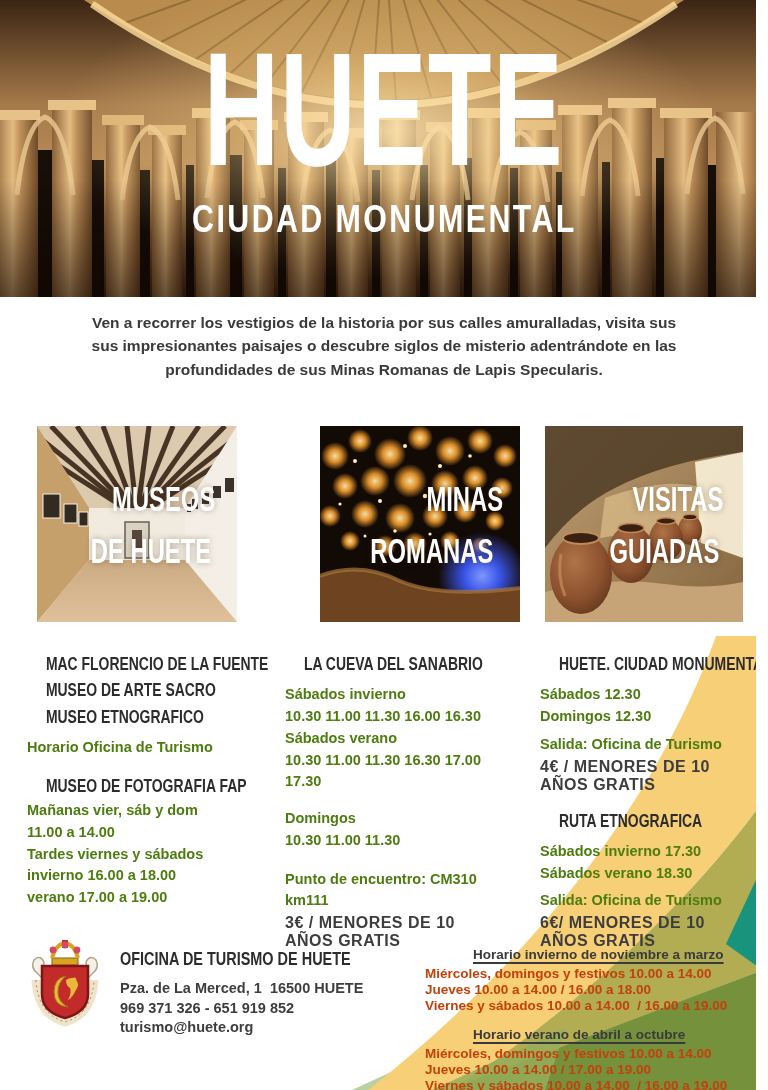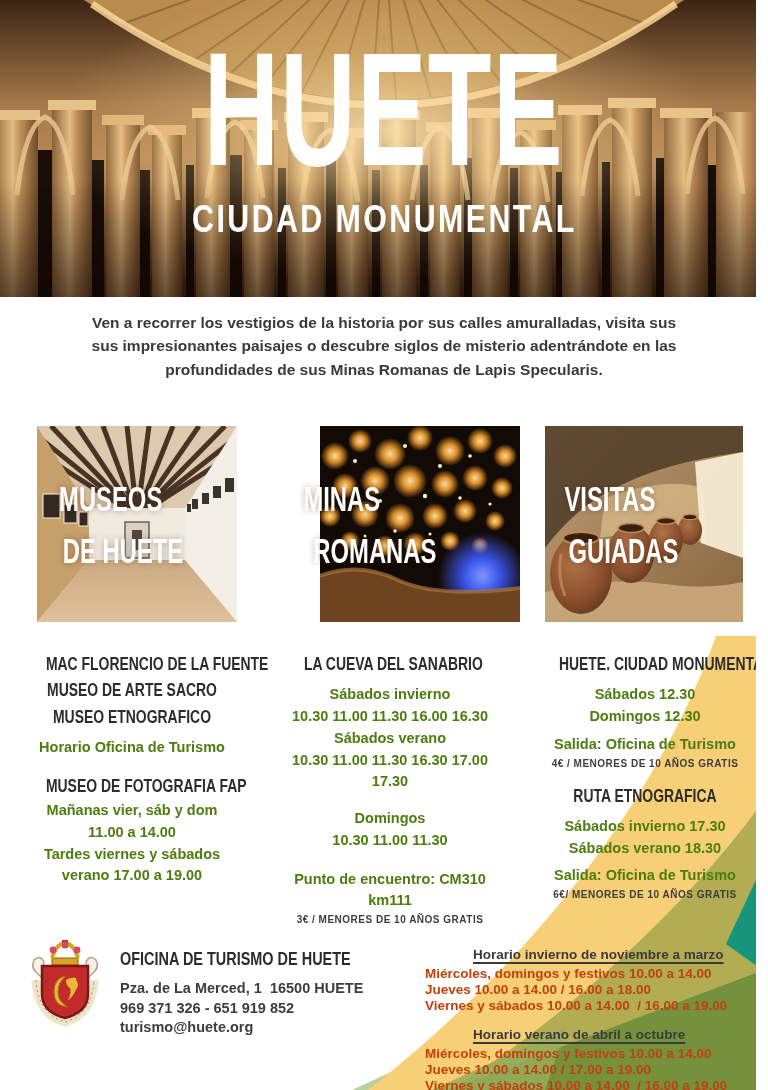--- a/index.html
+++ b/index.html
@@ -15,31 +15,31 @@
               transform:scale(0.80,1.02);white-space:nowrap;}
   
   #intro{position:absolute;top:311px;left:34px;width:700px;text-align:center;z-index:2;}
   .intro-line{font-size:15.5px;font-weight:700;color:#3a3a3a;line-height:1.5;}
   
   .card{position:absolute;top:426px;width:200px;height:196px;overflow:hidden;z-index:2;}
   #card-museos{left:37px;}
   #card-minas{left:287px;}
   #card-visitas{left:545px;width:198px;}
   .card svg{display:block;}
-  .card-caption{position:absolute;inset:0;display:flex;flex-direction:column;align-items:flex-start;justify-content:center;gap:18px;}
+  .card-caption{position:absolute;inset:0;display:flex;flex-direction:column;align-items:flex-end;justify-content:center;gap:18px;}
   .cap{font-size:34px;font-weight:700;color:#ffffff;line-height:1;white-space:nowrap;
        transform:scale(0.70,1.05);text-shadow:0 0 7px rgba(60,30,5,.35);}
   
-  .col{position:absolute;top:652px;width:210px;text-align:center;z-index:2;}
+  .col{position:absolute;top:652px;width:210px;z-index:2;}
   #col-museos{left:27px;}
   #col-minas{left:285px;}
   #col-visitas{left:540px;}
   .h{font-size:17px;font-weight:700;color:#2c2c2c;line-height:1.55;white-space:nowrap;transform:scale(0.82,1.05);}
   .b{font-size:14.5px;font-weight:700;color:#4d7c0f;line-height:1.5;}
-  .s{font-size:10px;font-weight:700;color:#3d3d3d;letter-spacing:.5px;margin-top:2px;}
+  .s{font-size:16px;font-weight:700;color:#3d3d3d;letter-spacing:.5px;margin-top:2px;}
   .gap{margin-top:15px;}
   .gap-sm{margin-top:6px;}
   .gap-lg{margin-top:17px;}
   
   #deco{position:absolute;top:630px;left:0;z-index:1;pointer-events:none;}
   
   #footer-left{position:absolute;top:938px;left:28px;display:flex;gap:18px;z-index:3;}
   .office{padding-top:12px;}
   .office-name{font-size:17px;font-weight:700;color:#2c2c2c;white-space:nowrap;
                transform:scale(0.85,1.05);transform-origin:left center;margin-bottom:9px;}
@@ -346,20 +346,21 @@
 
   <section class="col" id="col-museos">
       <div class="h">MAC FLORENCIO DE LA FUENTE</div>
       <div class="h">MUSEO DE ARTE SACRO</div>
       <div class="h">MUSEO ETNOGRAFICO</div>
       <div class="b gap-sm">Horario Oficina de Turismo</div>
       <div class="h gap">MUSEO DE FOTOGRAFIA FAP</div>
       <div class="b">Mañanas vier, sáb y dom</div>
       <div class="b">11.00 a 14.00</div>
       <div class="b">Tardes viernes y sábados</div>
+      <div class="b">invierno 16.00 a 18.00</div>
       <div class="b">verano 17.00 a 19.00</div>
     </section>
   <section class="col" id="col-minas">
       <div class="h">LA CUEVA DEL SANABRIO</div>
       <div class="b gap-sm">Sábados invierno</div>
       <div class="b">10.30 11.00 11.30 16.00 16.30</div>
       <div class="b">Sábados verano</div>
       <div class="b">10.30 11.00 11.30 16.30 17.00 17.30</div>
       <div class="b gap">Domingos</div>
       <div class="b">10.30 11.00 11.30</div>

